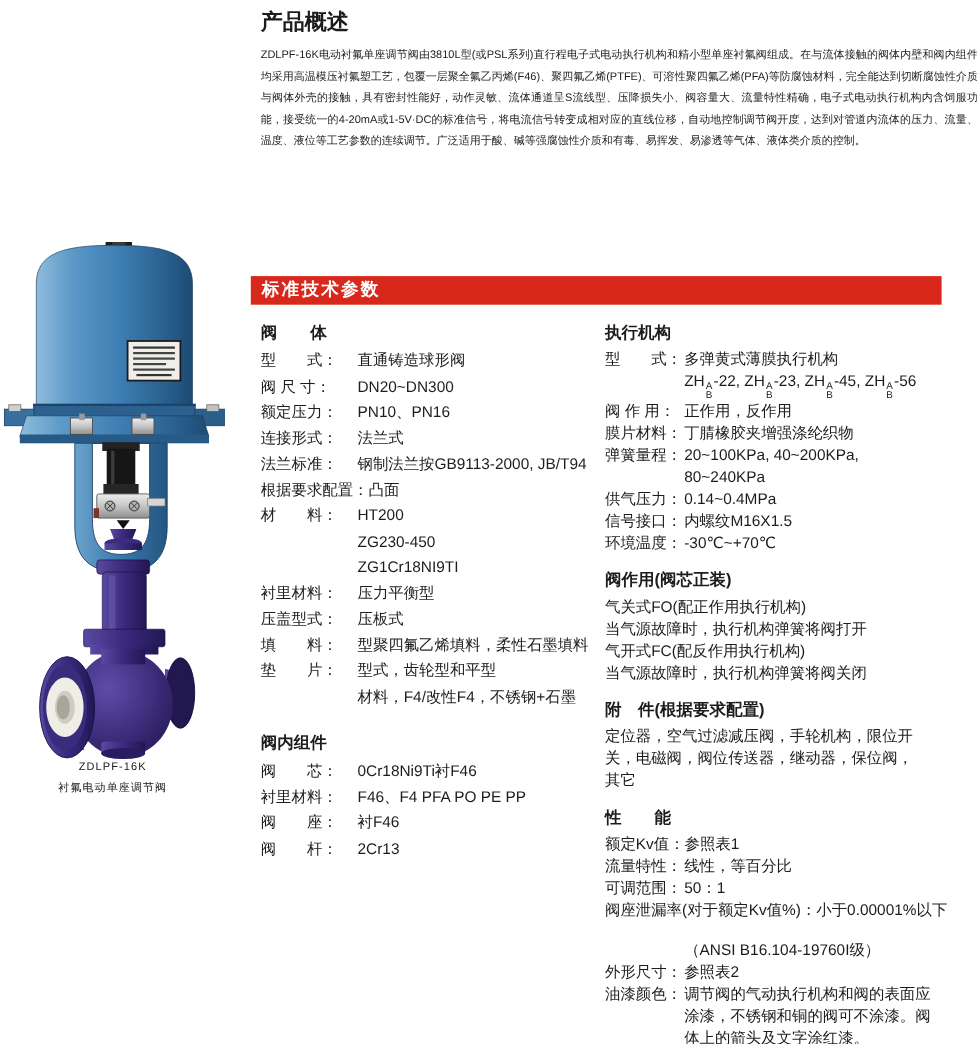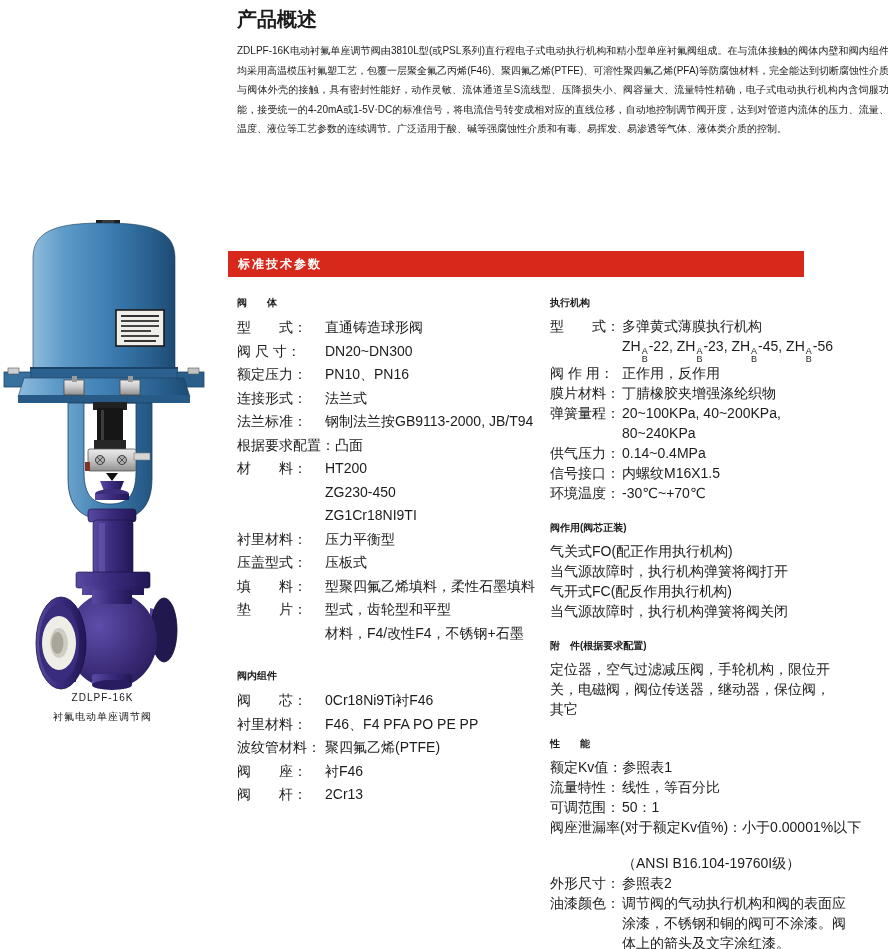--- a/index.html
+++ b/index.html
@@ -12,32 +12,32 @@
     overflow: hidden;
   }
 
   
   .overview { position: absolute; left: 237px; top: 6px; width: 652px; }
   .overview-title { font-size: 20px; font-weight: bold; margin-bottom: 8px; }
   .overview-body { font-size: 10px; line-height: 19.5px; text-align: justify; }
 
   
   .banner {
-    position: absolute; left: 228px; top: 251px; width: 576px; height: 26px;
+    position: absolute; left: 228px; top: 251px; width: 628px; height: 26px;
     background: #d7281b; color: #fff;
-    font-size: 12px; font-weight: bold; line-height: 26px;
+    font-size: 16px; font-weight: bold; line-height: 26px;
     padding-left: 10px; letter-spacing: 2px;
   }
 
   
   .col { position: absolute; top: 292px; font-size: 14px; }
   .col-left  { left: 237px; width: 312px; }
   .col-right { left: 550px; width: 338px; }
 
-  .sec-heading { font-size: 10px; font-weight: bold; line-height: 21px; margin-bottom: 3px; white-space: pre; }
+  .sec-heading { font-size: 15px; font-weight: bold; line-height: 21px; margin-bottom: 3px; white-space: pre; }
   .sec + .sec { margin-top: 20px; }
   .col-right .sec + .sec { margin-top: 14px; }
 
   .spec-row { display: flex; align-items: flex-start; }
   .spec-label { flex: 0 0 88px; white-space: pre; line-height: 23.5px; }
   .spec-value { white-space: pre; line-height: 23.5px; }
   .spec-value div { white-space: pre; }
 
   .col-right .spec-label { flex: 0 0 72px; line-height: 20px; }
   .col-right .spec-value { line-height: 20px; }
@@ -235,24 +235,20 @@
     <div>
         <div class="spec-row">
           <span class="spec-label">阀　　芯：</span>
           <span class="spec-value"><div>0Cr18Ni9Ti衬F46</div></span>
         </div>
         <div class="spec-row">
           <span class="spec-label">衬里材料：</span>
           <span class="spec-value"><div>F46、F4 PFA PO PE PP</div></span>
         </div>
         <div class="spec-row">
-          <span class="spec-label">波纹管材料：</span>
-          <span class="spec-value"><div>聚四氟乙烯(PTFE)</div></span>
-        </div>
-        <div class="spec-row">
           <span class="spec-label">阀　　座：</span>
           <span class="spec-value"><div>衬F46</div></span>
         </div>
         <div class="spec-row">
           <span class="spec-label">阀　　杆：</span>
           <span class="spec-value"><div>2Cr13</div></span>
         </div>
       </div>
   </div>
 </div>

